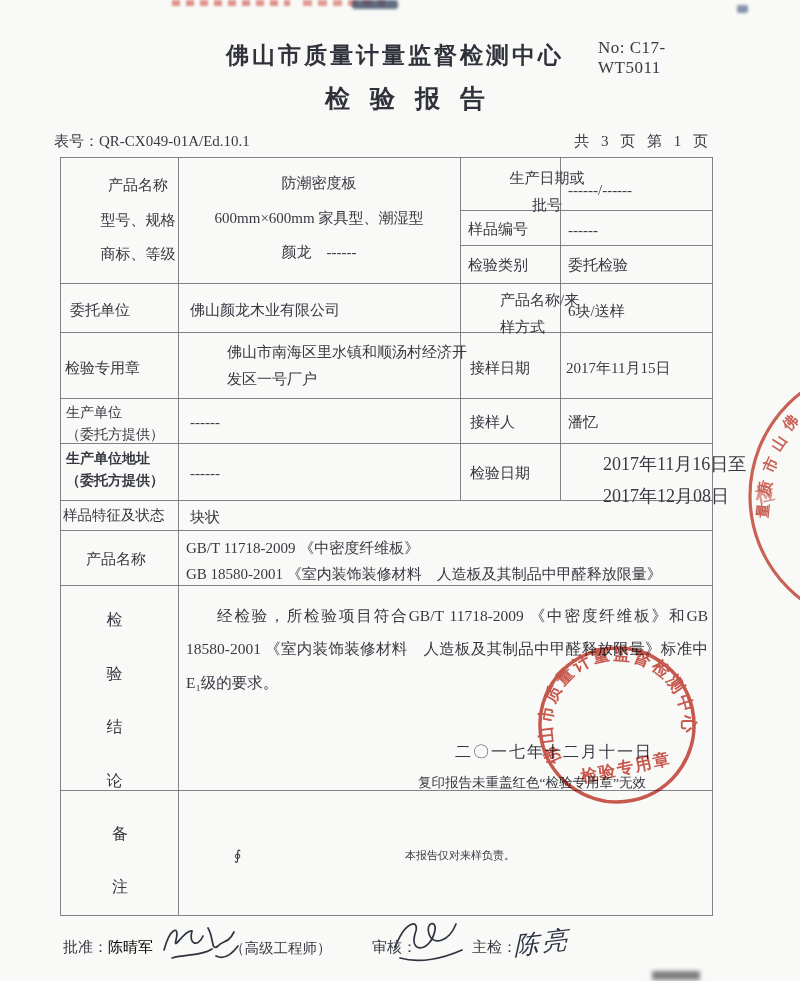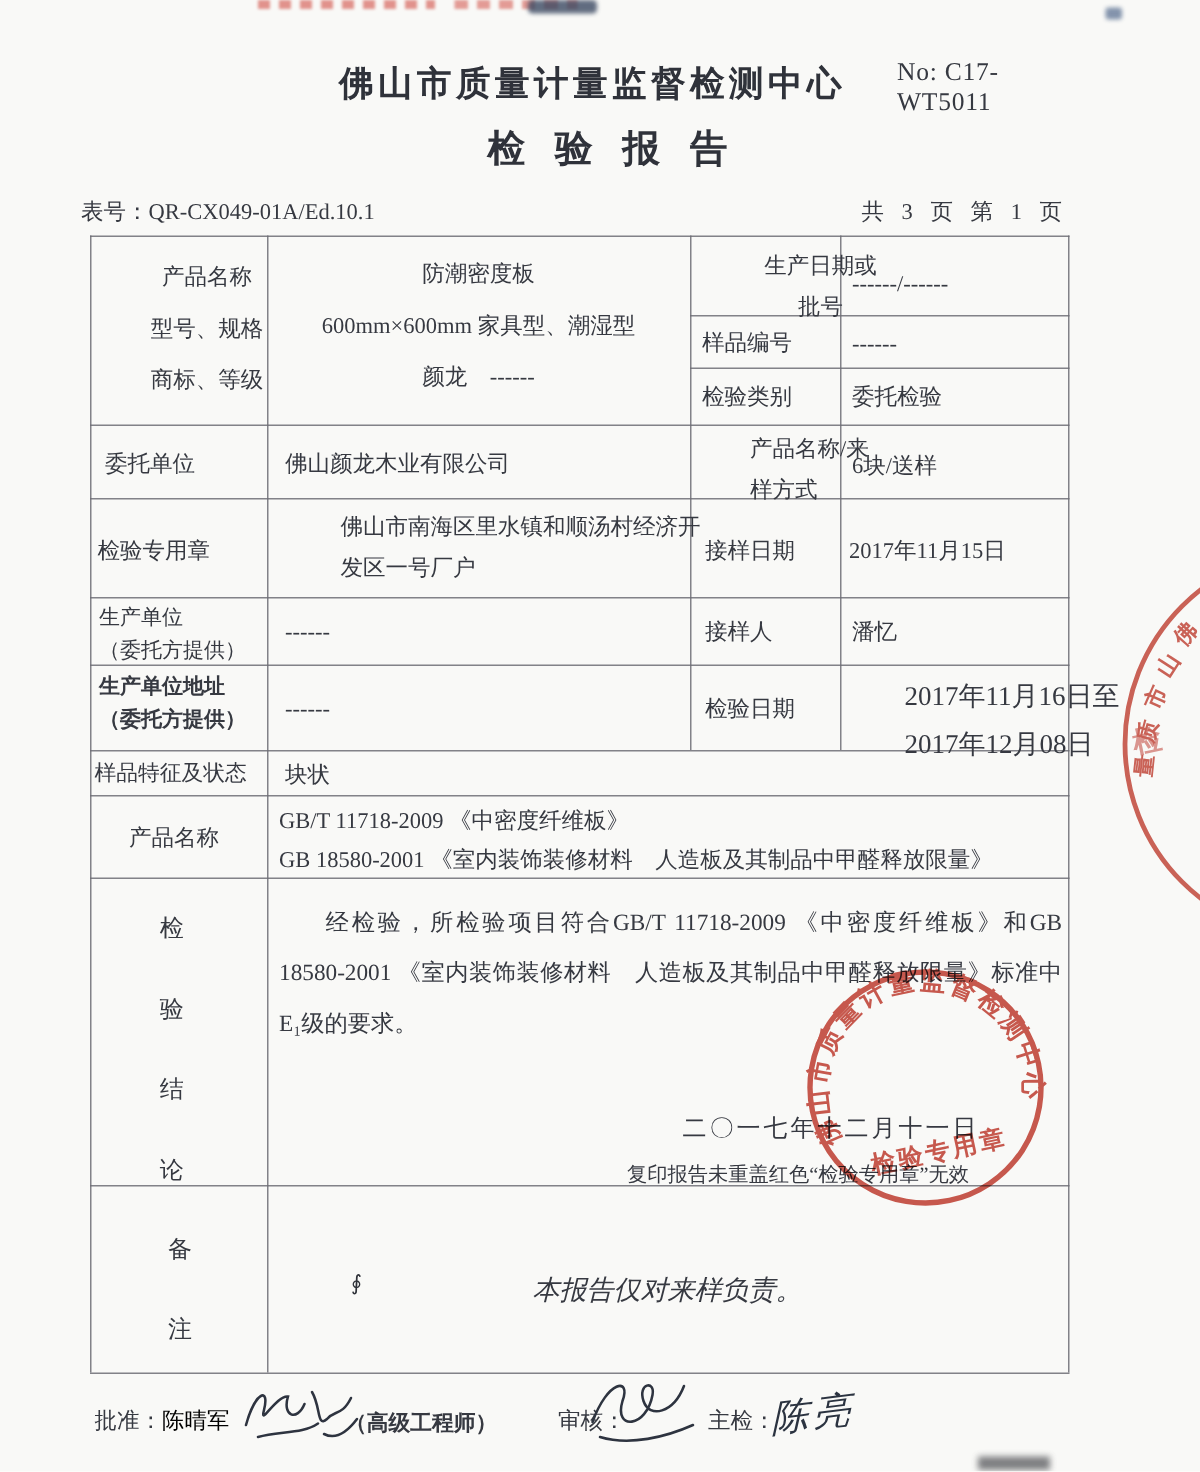--- a/index.html
+++ b/index.html
@@ -52,21 +52,21 @@
   .art-dark{left:352px;top:0;width:46px;height:9px;background:#3c4a63;border-radius:3px;
     filter:blur(1.5px);opacity:.8;}
   .art-dot{left:737px;top:5px;width:11px;height:8px;background:#35507a;border-radius:2px;
     filter:blur(1.5px);opacity:.6;}
   .art-smudge{left:652px;top:971px;width:48px;height:9px;background:#55565a;
     filter:blur(2px);opacity:.75;}
   .stray{font-size:14px;color:#2e3138;}
   
   .f-label{font-size:15px;}
   .f-name{font-size:15px;font-weight:400;color:#000000;}
-  .f-title{font-size:14.5px;font-weight:bold;}
+  .f-title{font-size:14.5px;}
   .sig{position:absolute;}
   .sig path{fill:none;stroke:#2e3440;stroke-width:1.7;stroke-linecap:round;}
   .hand-name{font-size:25px;font-style:italic;color:#2b3340;
     transform:rotate(-7deg) skewX(-6deg);letter-spacing:3px;}
 </style>
 </head>
 <body>
 
 <div id="page">
 
@@ -149,21 +149,21 @@
   <div class="abs vert preline ctr" style="left:95px;top:593px;width:40px;">检
 验
 结
 论</div>
   <div class="abs concl" style="left:186px;top:599px;width:522px;">经检验，所检验项目符合GB/T 11718-2009 《中密度纤维板》和GB 18580-2001 《室内装饰装修材料　人造板及其制品中甲醛释放限量》标准中E₁级的要求。</div>
   <div class="abs cdate" style="left:455px;top:742px;">二〇一七年十二月十一日</div>
   <div class="abs cnote" style="left:418px;top:774px;">复印报告未重盖红色“检验专用章”无效</div>
 
   <div class="abs vert2 preline ctr" style="left:100px;top:808px;width:40px;">备
 注</div>
-  <div class="abs t15 ctr" style="left:255px;top:847px;width:380px;font-size:18px;font-style:italic;">本报告仅对来样负责。</div>
+  <div class="abs t15 ctr" style="left:270px;top:847px;width:380px;font-size:11px;">本报告仅对来样负责。</div>
   <div class="abs stray" style="left:234px;top:847px;">∮</div>
 
   <svg class="stamp-main" viewBox="0 0 170 170">
     <defs>
       <path id="arcPath" d="M 25 113 A 66 66 0 1 1 145 113" fill="none"></path>
     </defs>
     <circle cx="85" cy="85" r="77" class="stampring"></circle>
     <text class="stamparc">
       <textPath href="#arcPath" startOffset="50%" text-anchor="middle">佛山市质量计量监督检测中心</textPath>
     </text>

